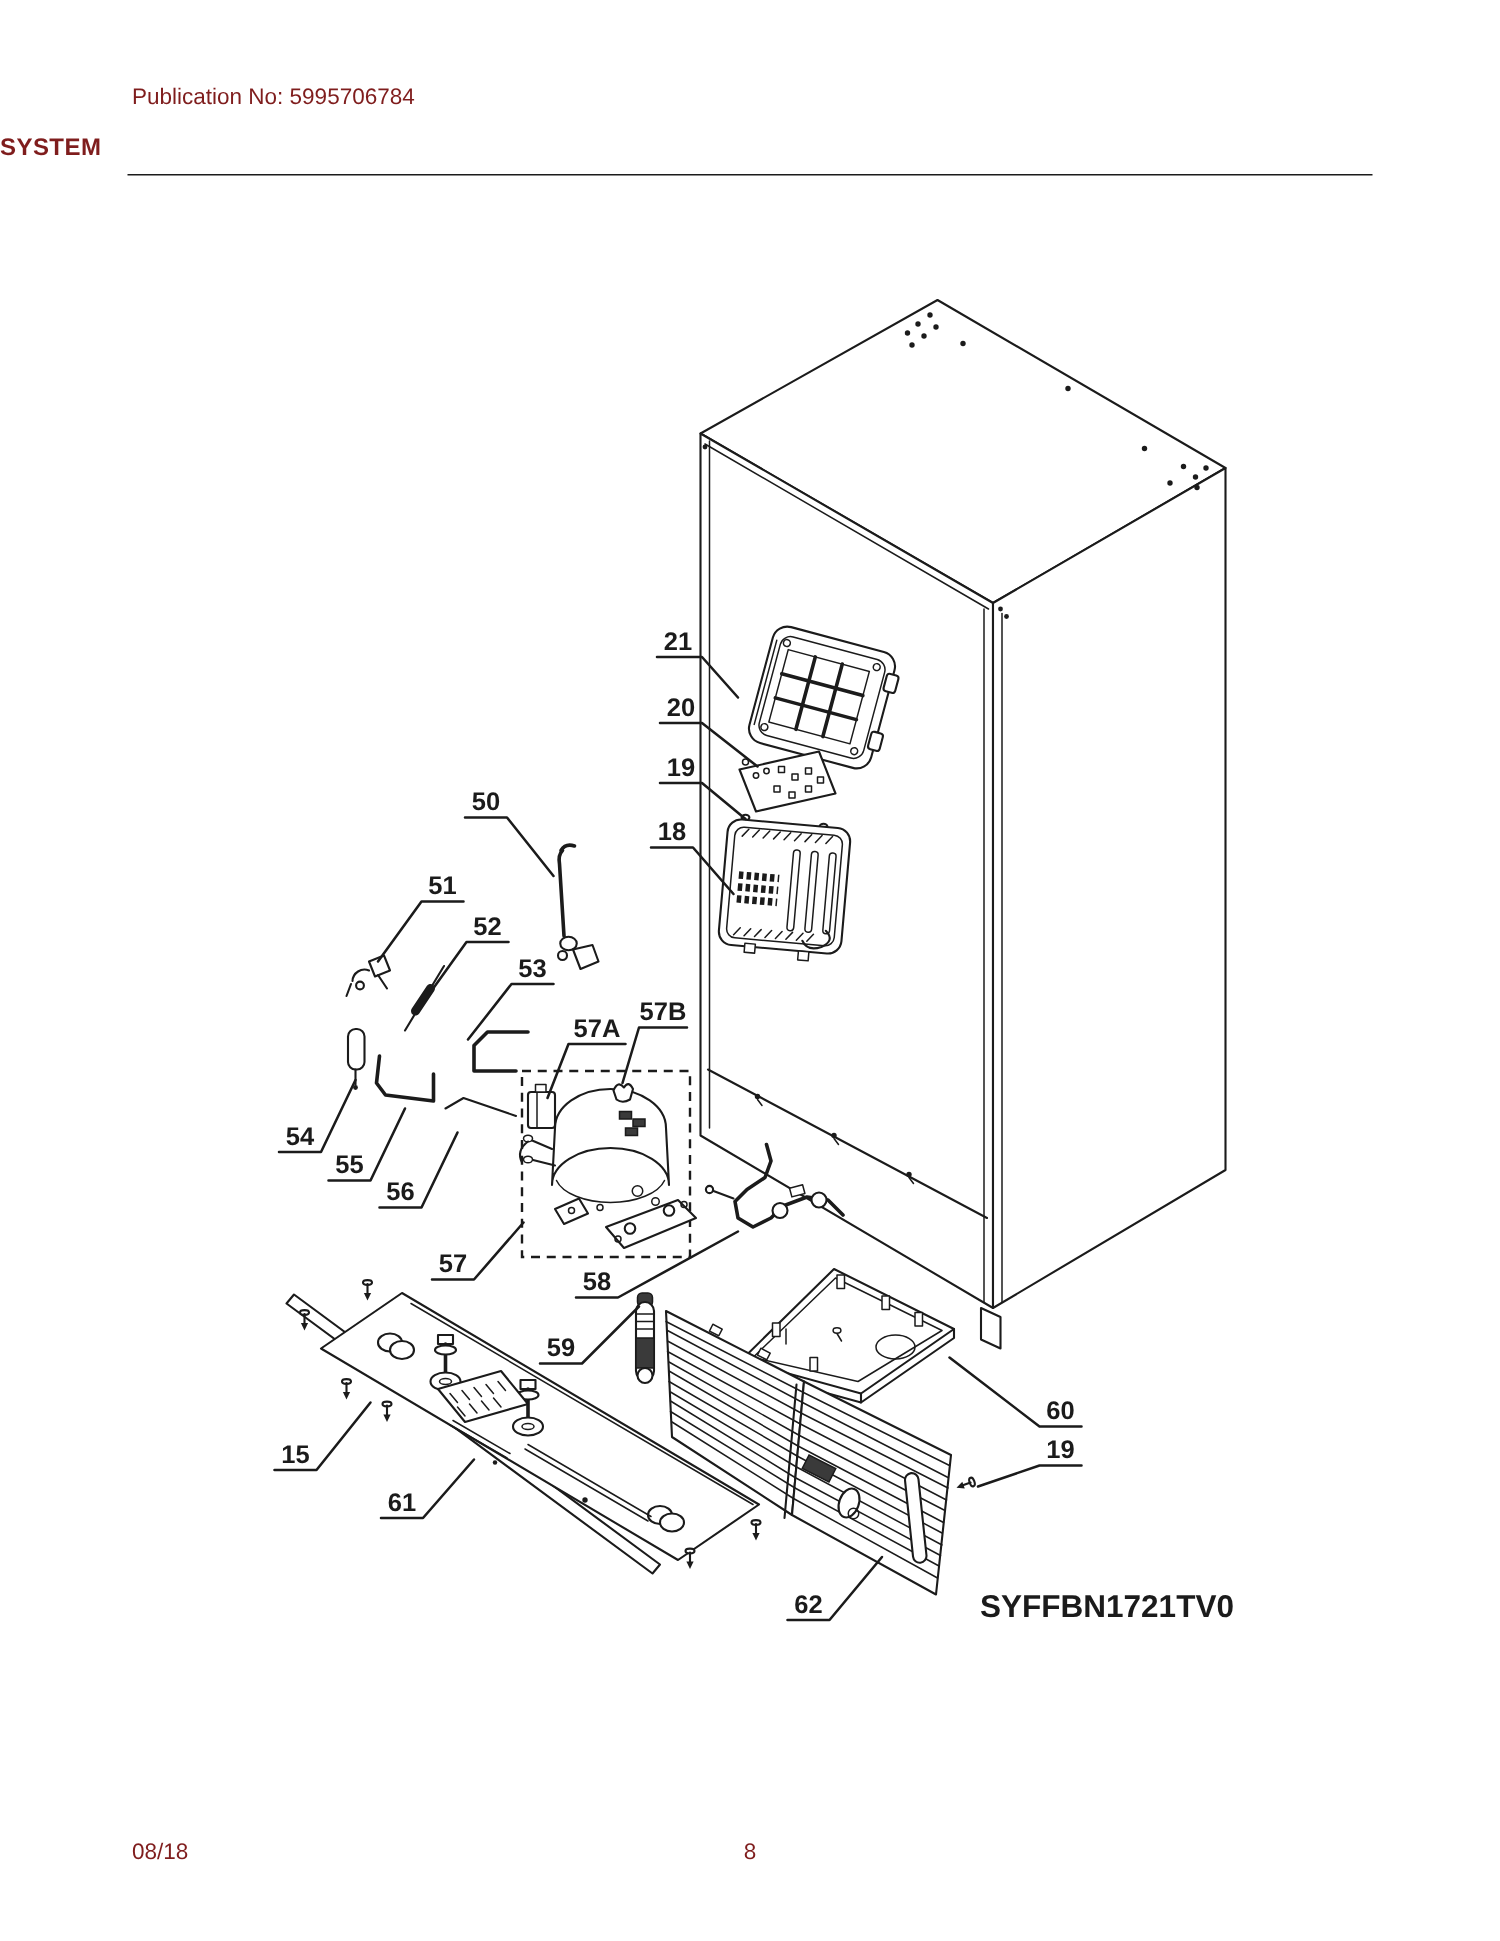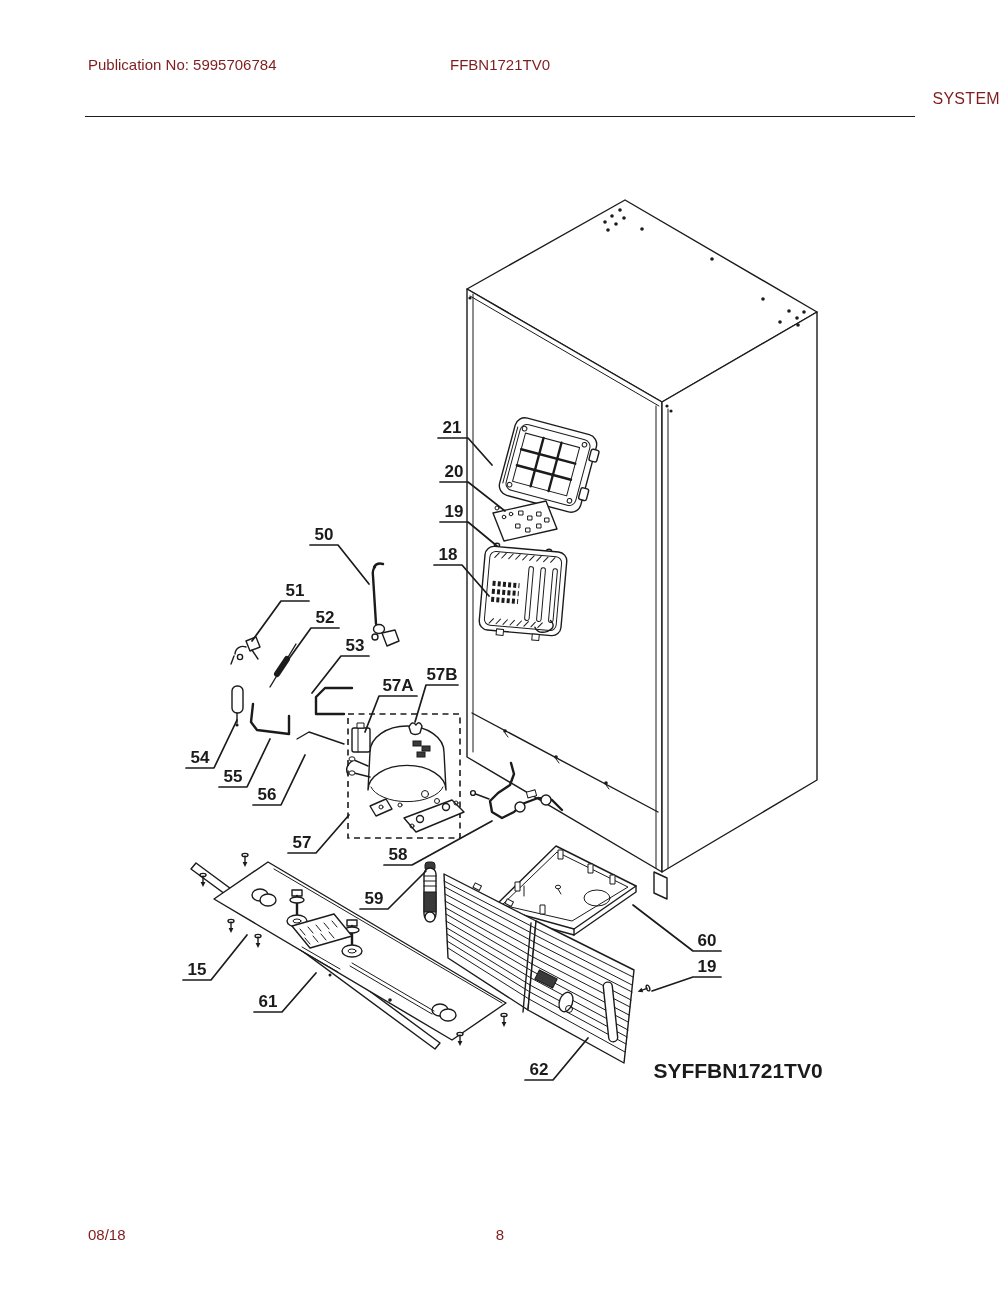--- a/index.html
+++ b/index.html
@@ -3,42 +3,41 @@
 <meta charset="utf-8">
 <style>
   html,body{margin:0;padding:0;background:#e8e8e8;}
   .page{
     position:relative;width:1000px;height:1294px;background:#ffffff;
     font-family:"Liberation Sans",sans-serif;color:#7f1d1d;overflow:hidden;
     margin:0 auto;
   }
   .hdr-pub{position:absolute;left:88px;top:56px;font-size:15px;}
   .hdr-model{position:absolute;left:0;right:0;top:56px;text-align:center;font-size:15px;}
-  .hdr-section{position:absolute;left:0;right:0;top:90px;text-align:right;font-size:16px;font-weight:normal;letter-spacing:.3px;}
+  .hdr-section{position:absolute;left:0;right:0;top:90px;text-align:left;font-size:16px;font-weight:bold;letter-spacing:.3px;}
   .hdr-rule{position:absolute;left:85px;top:116px;width:830px;border-top:1.6px solid #1b1b1b;}
   .ftr-date{position:absolute;left:88px;top:1226px;font-size:15px;text-align:right;}
   .ftr-page{position:absolute;left:0;right:0;top:1226px;text-align:center;font-size:15px;}
   svg{position:absolute;left:0;top:0;}
   .ln{fill:none;stroke:#1b1b1b;stroke-width:1.4;stroke-linecap:round;stroke-linejoin:round;}
   .fw{fill:#ffffff;stroke:#1b1b1b;stroke-width:1.4;stroke-linejoin:round;}
   .thin{stroke-width:1;}
   .thick{stroke-width:2.4;}
   .leader{fill:none;stroke:#1b1b1b;stroke-width:1.7;stroke-linecap:round;stroke-linejoin:round;}
   .callout{font:bold 17px "Liberation Sans",sans-serif;fill:#1b1b1b;}
   .bigcode{font:bold 21px "Liberation Sans",sans-serif;fill:#1b1b1b;}
   .dot{fill:#1b1b1b;stroke:none;}
   .dk{fill:#3a3a3a;stroke:#1b1b1b;stroke-width:1;}
 </style>
 </head>
 <body>
 
 <div class="page">
 
   <div class="hdr-pub">Publication No: 5995706784</div>
-  <div class="hdr-model">FFBN1721TV0</div>
   <div class="hdr-section">SYSTEM</div>
   <div class="hdr-rule"></div>
 
   <svg width="1000" height="1294" viewBox="0 0 1000 1294">
 
     <g>
       <polygon class="fw" points="625,200 817,312 662,402 467,289"></polygon>
       <polygon class="fw" points="467,289 662,402 662,872 467,757"></polygon>
       <polygon class="fw" points="817,312 662,402 662,872 817,780"></polygon>
       <line class="ln thin" x1="470" y1="296" x2="659" y2="406"></line>

